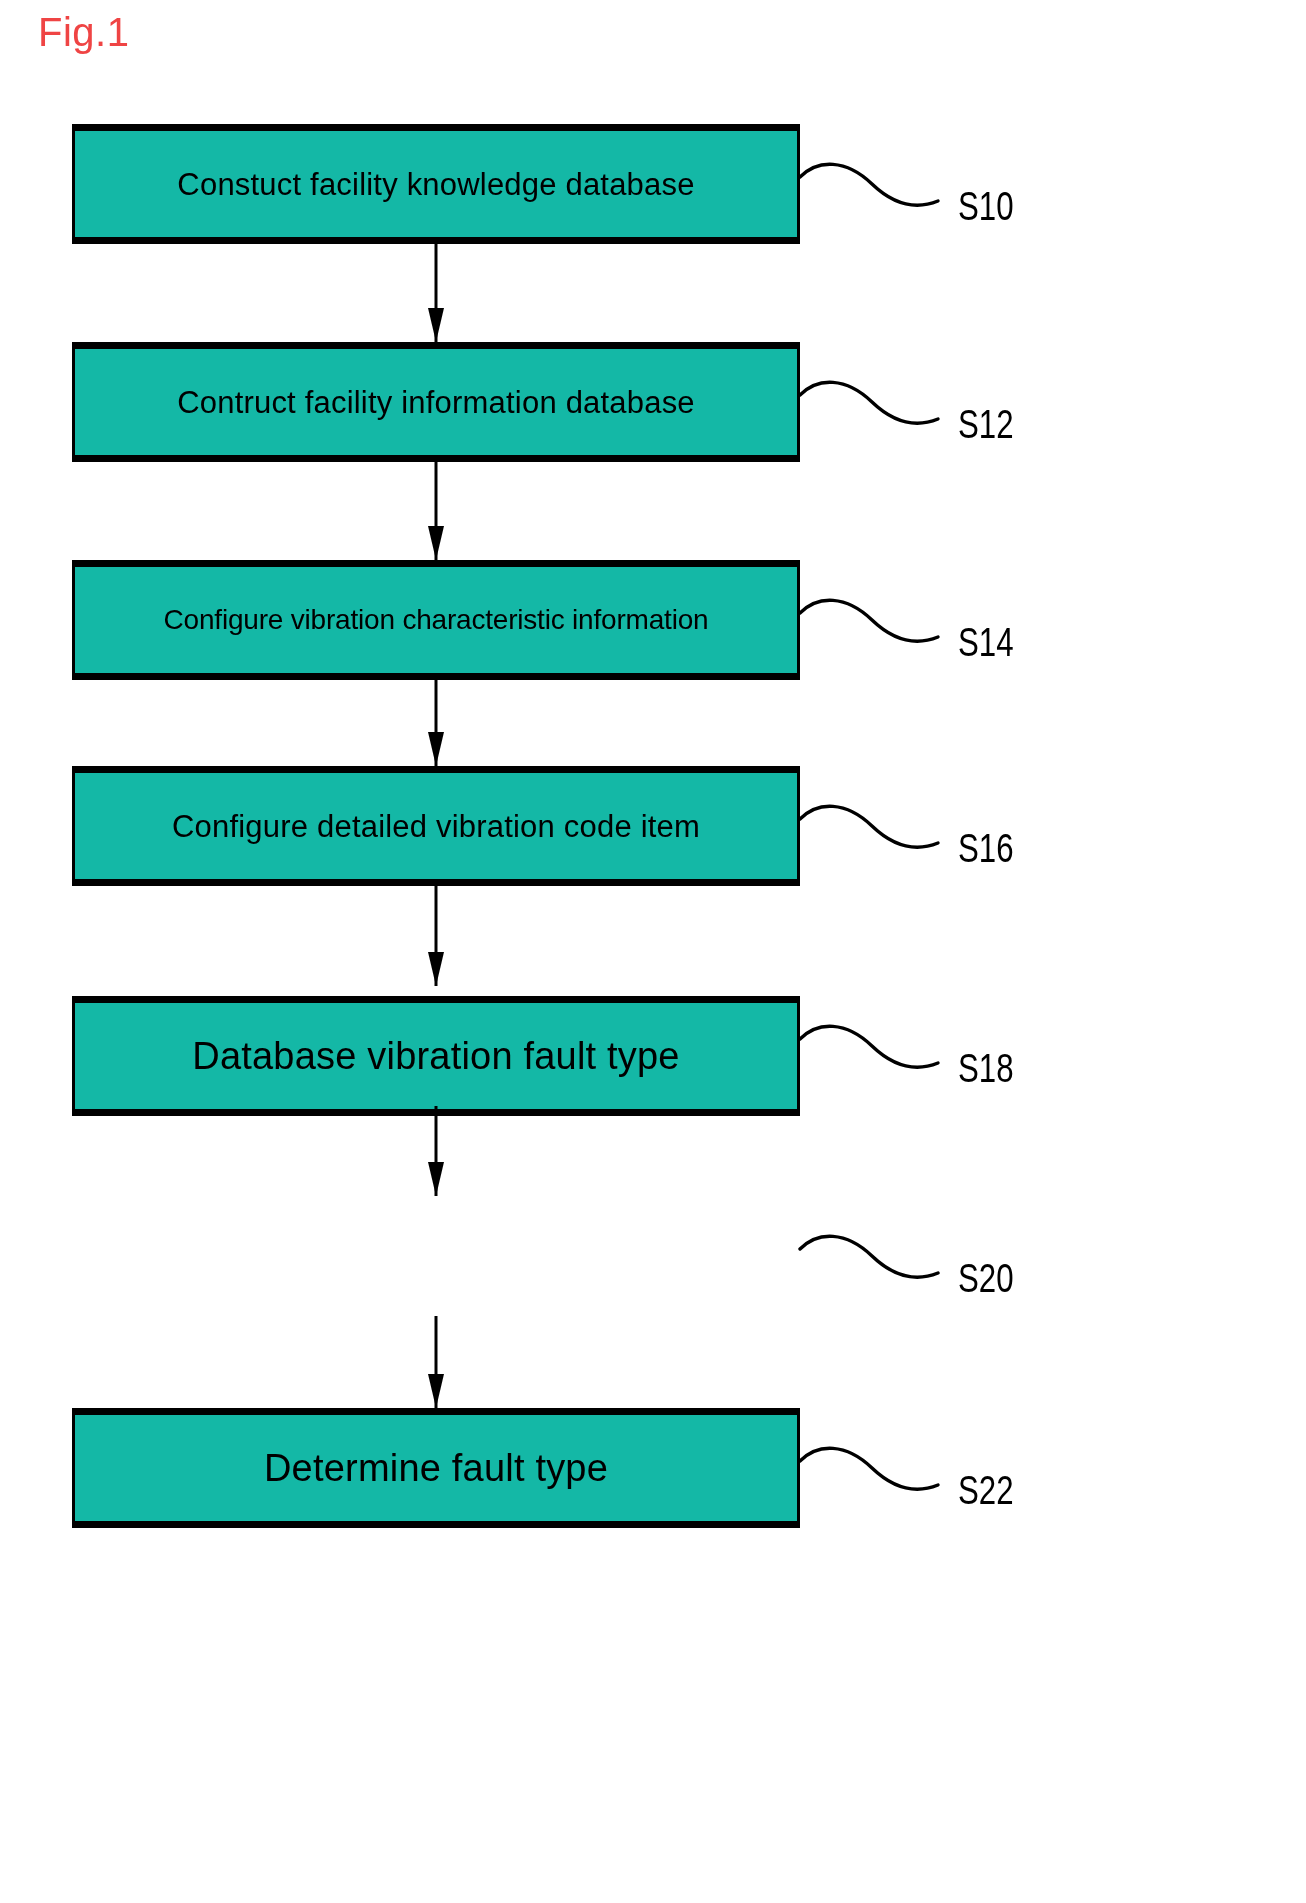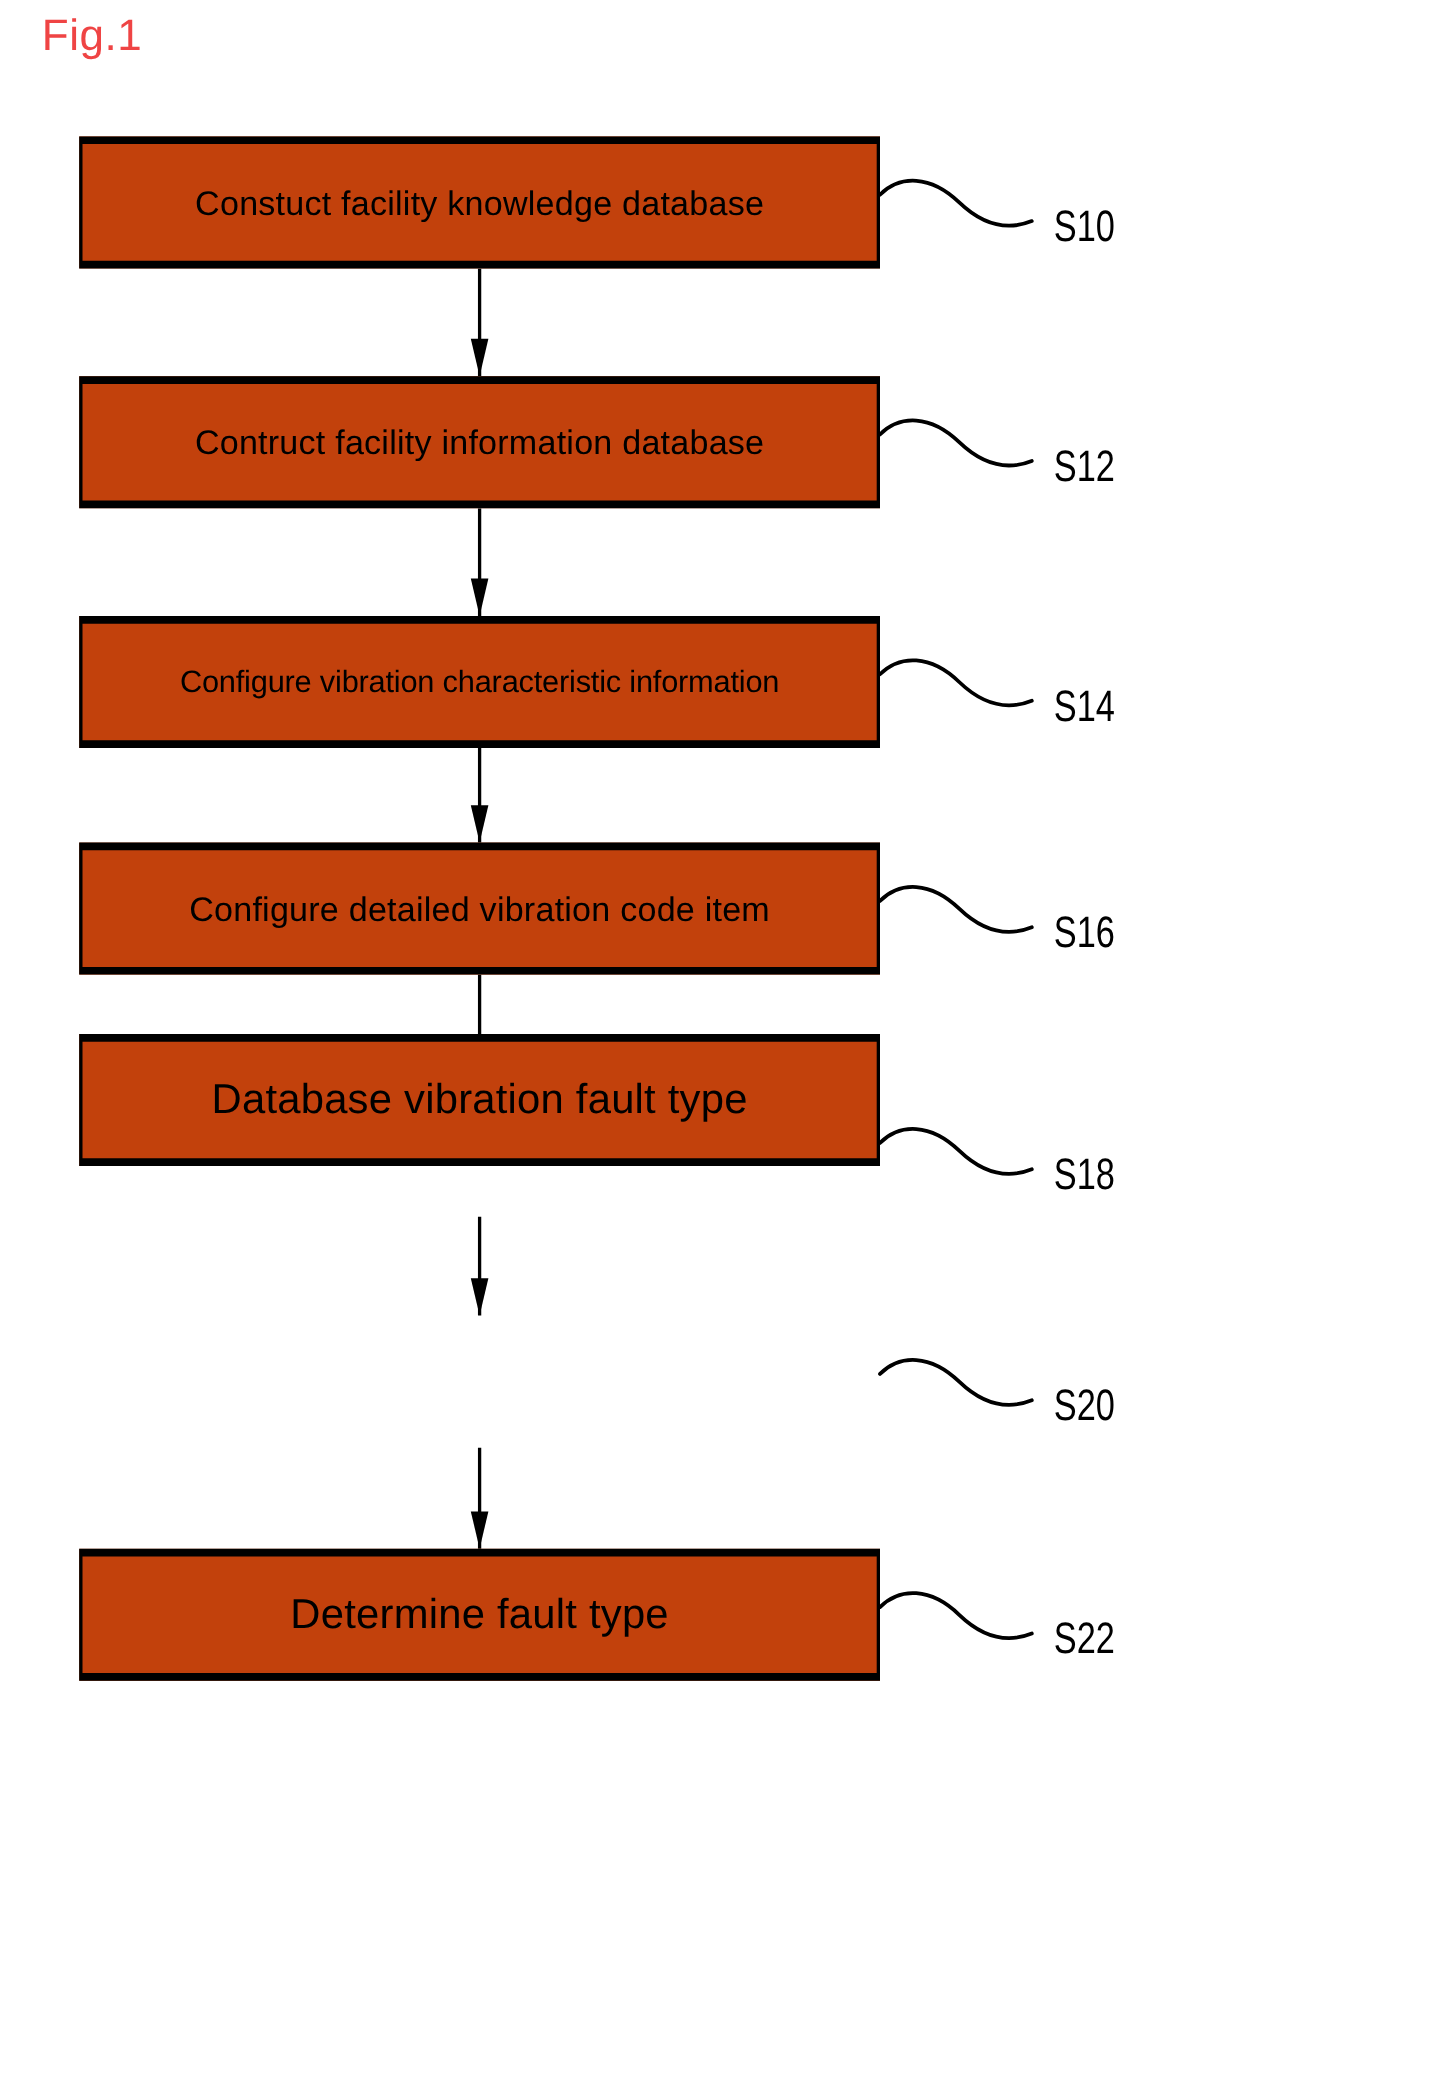--- a/index.html
+++ b/index.html
@@ -38,21 +38,21 @@
     position: absolute;
     left: 72px;
     width: 728px;
   }
 
   .step-box {
     position: relative;
     box-sizing: border-box;
     width: 728px;
     height: 120px;
-    background: #c2410c;
+    background: #14b8a6;
     border-left: 3px solid #000;
     border-right: 3px solid #000;
     border-top: 7px solid #000;
     border-bottom: 7px solid #000;
     display: flex;
     align-items: center;
     justify-content: center;
   }
 
   .step-label {
@@ -145,21 +145,21 @@
       </div>
     </div>
     <svg class="leader" width="200" height="110" style="left: 796px; top: 771px;">
       <path d="M 4 48 C 22 30, 50 30, 76 55 C 100 78, 122 80, 142 72" fill="none" stroke="#000000" stroke-width="3.4" stroke-linecap="round"></path>
     </svg>
     <div class="step-number" style="left: 958px; top: 828px;">S16</div>
     <svg class="connector" width="1306" height="100" style="top: 886px;">
       <line x1="436" y1="0" x2="436" y2="100" stroke="#000000" stroke-width="3"></line>
       <polygon points="428,66 444,66 436,100" fill="#000000"></polygon>
     </svg>
-    <div class="flow-step" style="top: 940px;">
+    <div class="flow-step" style="top: 996px;">
       <div class="step-box">
         <div class="step-label size-l">Database vibration fault type</div>
       </div>
     </div>
     <svg class="leader" width="200" height="110" style="left: 796px; top: 991px;">
       <path d="M 4 48 C 22 30, 50 30, 76 55 C 100 78, 122 80, 142 72" fill="none" stroke="#000000" stroke-width="3.4" stroke-linecap="round"></path>
     </svg>
     <div class="step-number" style="left: 958px; top: 1048px;">S18</div>
     <svg class="connector" width="1306" height="90" style="top: 1106px;">
       <line x1="436" y1="0" x2="436" y2="90" stroke="#000000" stroke-width="3"></line>

